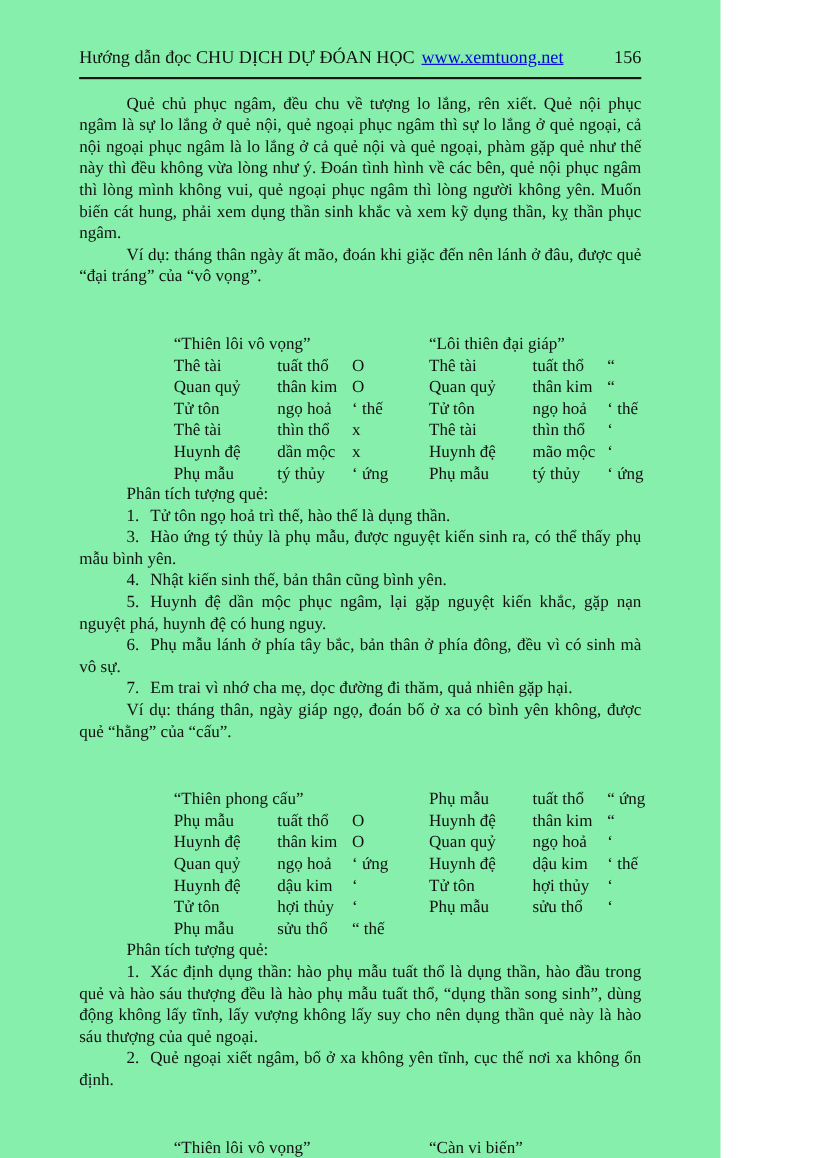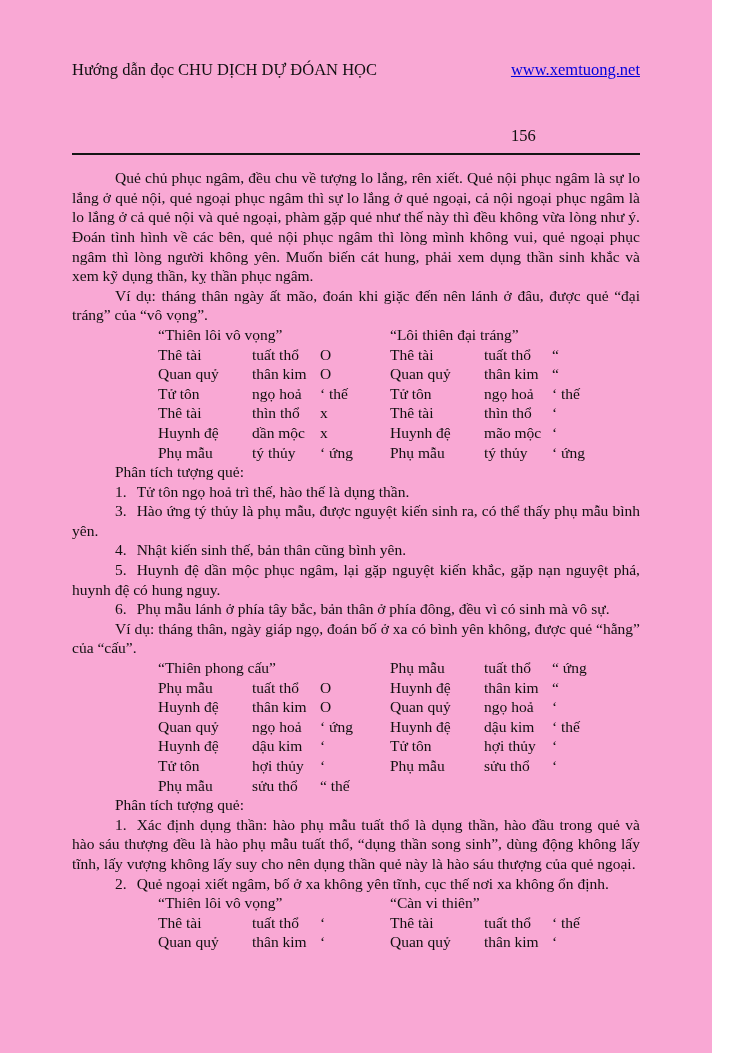--- a/index.html
+++ b/index.html
@@ -1,46 +1,46 @@
 <!DOCTYPE html>
 <html><head>
 <meta charset="utf-8">
 <style>
   html, body { margin: 0; padding: 0; background: #ffffff; }
   .page {
     position: relative;
-    width: 712px;
+    width: 655px;
     height: 1053px;
     box-sizing: border-box;
-    padding: 60px 72px 0 72px;
-    background: #f9a8d4;
+    padding: 42px 72px 0 72px;
+    background: #86efac;
     font-family: "Liberation Serif", "DejaVu Serif", serif;
     font-size: 15.5px;
     line-height: 19.6px;
     color: #101010;
     overflow: hidden;
   }
   .header {
     display: flex;
     justify-content: space-between;
     align-items: baseline;
     font-size: 16.5px;
     white-space: nowrap;
   }
-  .header-right { display: flex; align-items: baseline; gap: 46px; flex-direction: column; }
+  .header-right { display: flex; align-items: baseline; gap: 46px; }
   a.site-link { color: #0000dd; text-decoration: underline; cursor: pointer; }
   .page-num { color: #101010; }
   .rule { border-bottom: 2px solid #151515; margin-top: 8px; margin-bottom: 13px; }
 
   .para { margin: 0; text-align: justify; text-indent: 43px; }
   .heading { text-align: left; }
   .inum { margin-right: 10px; }
 
   .hexpair { display: flex; margin-left: 86px; }
-  .hex-col { width: 232px; flex: none; }
+  .hex-col { width: 232px; flex: none; margin-top: 42px; }
   .hex-title { white-space: nowrap; }
   .hex-row { display: flex; white-space: nowrap; }
   .hc0 { width: 94px; flex: none; }
   .hc1 { width: 68px; flex: none; }
   .hc2 { flex: 1; }
 </style>
 </head>
 <body>
 
 <div class="page">
@@ -86,21 +86,21 @@
           <span class="hc1">dần mộc</span>
           <span class="hc2">x</span>
         </div>
         <div class="hex-row">
           <span class="hc0">Phụ mẫu</span>
           <span class="hc1">tý thủy</span>
           <span class="hc2">‘ ứng</span>
         </div>
       </div>
       <div class="hex-col">
-        <div class="hex-title">“Lôi thiên đại tráng”</div>
+        <div class="hex-title">“Lôi thiên đại giáp”</div>
         <div class="hex-row">
           <span class="hc0">Thê tài</span>
           <span class="hc1">tuất thổ</span>
           <span class="hc2">“</span>
         </div>
         <div class="hex-row">
           <span class="hc0">Quan quỷ</span>
           <span class="hc1">thân kim</span>
           <span class="hc2">“</span>
         </div>
@@ -127,20 +127,21 @@
       </div>
     </div>
 
   <p class="para heading">Phân tích tượng quẻ:</p>
   <div>
       <p class="para item"><span class="inum">1.</span><span>Tử tôn ngọ hoả trì thế, hào thế là dụng thần.</span></p>
       <p class="para item"><span class="inum">3.</span><span>Hào ứng tý thủy là phụ mẫu, được nguyệt kiến sinh ra, có thể thấy phụ mẫu bình yên.</span></p>
       <p class="para item"><span class="inum">4.</span><span>Nhật kiến sinh thế, bản thân cũng bình yên.</span></p>
       <p class="para item"><span class="inum">5.</span><span>Huynh đệ dần mộc phục ngâm, lại gặp nguyệt kiến khắc, gặp nạn nguyệt phá, huynh đệ có hung nguy.</span></p>
       <p class="para item"><span class="inum">6.</span><span>Phụ mẫu lánh ở phía tây bắc, bản thân ở phía đông, đều vì có sinh mà vô sự.</span></p>
+      <p class="para item"><span class="inum">7.</span><span>Em trai vì nhớ cha mẹ, dọc đường đi thăm, quả nhiên gặp hại.</span></p>
     </div>
 
   <p class="para">Ví dụ: tháng thân, ngày giáp ngọ, đoán bố ở xa có bình yên không, được quẻ “hằng” của “cấu”.</p>
 
   <div class="hexpair">
       <div class="hex-col">
         <div class="hex-title">“Thiên phong cấu”</div>
         <div class="hex-row">
           <span class="hc0">Phụ mẫu</span>
           <span class="hc1">tuất thổ</span>
@@ -221,21 +222,21 @@
           <span class="hc1">tuất thổ</span>
           <span class="hc2">‘</span>
         </div>
         <div class="hex-row">
           <span class="hc0">Quan quỷ</span>
           <span class="hc1">thân kim</span>
           <span class="hc2">‘</span>
         </div>
       </div>
       <div class="hex-col">
-        <div class="hex-title">“Càn vi thiên”</div>
+        <div class="hex-title">“Càn vi biến”</div>
         <div class="hex-row">
           <span class="hc0">Thê tài</span>
           <span class="hc1">tuất thổ</span>
           <span class="hc2">‘ thế</span>
         </div>
         <div class="hex-row">
           <span class="hc0">Quan quỷ</span>
           <span class="hc1">thân kim</span>
           <span class="hc2">‘</span>
         </div>

